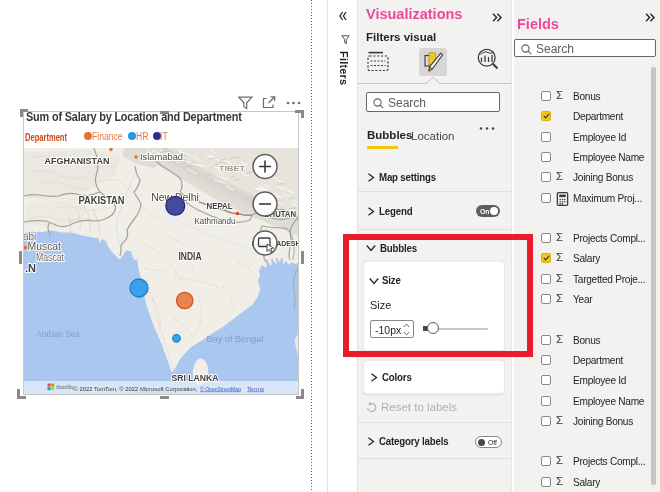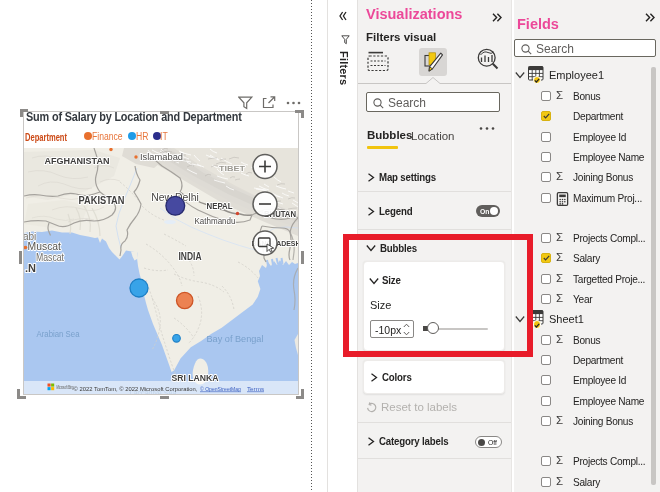--- a/index.html
+++ b/index.html
@@ -393,39 +393,20 @@
   <svg class="abs" style="left:644.5px; top:12.5px;" width="10" height="9" viewBox="0 0 10 9">
     <path d="M1 0.8 L4.6 4.5 L1 8.2 M5.4 0.8 L9 4.5 L5.4 8.2" fill="none" stroke="#252423" stroke-width="1.4"></path>
   </svg>
   <div class="searchbox" style="left:514px; top:39px; width:142px; height:18px;">
     <svg class="mag" style="left:6px; top:4px;" width="11" height="11" viewBox="0 0 11 11">
       <circle cx="4.5" cy="4.5" r="3.6" fill="none" stroke="#5f5d5b" stroke-width="1.1"></circle>
       <line x1="7.2" y1="7.2" x2="10.2" y2="10.2" stroke="#5f5d5b" stroke-width="1.1"></line>
     </svg>
     <span class="ph" style="left:21px; top:2px;">Search</span>
   </div>
-  <div class="frow" style="top:64.5px;">
-    <svg style="position:absolute;left:1px;top:6px;" width="10" height="8" viewBox="0 0 10 8">
-        <path d="M0.8 1.5 L5 6.5 L9.2 1.5" fill="none" stroke="#3b3a39" stroke-width="1.2"></path>
-      </svg>
-    <svg style="position:absolute;left:14px;top:1px;" width="16" height="15" viewBox="0 0 16 15">
-      <rect x="0.5" y="0.5" width="14.5" height="13.5" rx="1" fill="#fff" stroke="#3b3a39" stroke-width="1"></rect>
-      <rect x="0.5" y="0.5" width="14.5" height="3.6" fill="#3b3a39"></rect>
-      <line x1="4.2" y1="4" x2="4.2" y2="14" stroke="#3b3a39" stroke-width="0.9"></line>
-      <line x1="7.8" y1="4" x2="7.8" y2="14" stroke="#3b3a39" stroke-width="0.9"></line>
-      <line x1="11.4" y1="4" x2="11.4" y2="14" stroke="#3b3a39" stroke-width="0.9"></line>
-      <line x1="0.5" y1="7.4" x2="15" y2="7.4" stroke="#3b3a39" stroke-width="0.9"></line>
-      <line x1="0.5" y1="10.7" x2="15" y2="10.7" stroke="#3b3a39" stroke-width="0.9"></line>
-    </svg>
-    <span style="position:absolute;left:18.6px;top:11.2px;width:8.6px;height:8.6px;background:#f2c40f;border-radius:50%;border:1px solid #fff;"></span>
-    <svg style="position:absolute;left:20.1px;top:13.4px;" width="6" height="5" viewBox="0 0 6 5">
-        <path d="M0.8 2.4 L2.3 4 L5.2 0.8" fill="none" stroke="#252423" stroke-width="1.2"></path>
-      </svg>
-    <span style="position:absolute;left:35px;top:4px;font-size:11px;color:#252423;">Employee1</span>
-  </div>
   <div class="frow" style="top:86px;">
     <span class="fcheck"></span>
     <span class="ficon" style="font-weight:400;">Σ</span>
     <span class="ftext">Bonus</span>
   </div>
   <div class="frow" style="top:106.3px;">
     <span class="fcheck on"></span>
       <svg style="position:absolute;left:28.5px;top:7px;" width="7" height="6" viewBox="0 0 7 6">
         <path d="M0.8 3 L2.6 4.8 L6.2 0.9" fill="none" stroke="#3d3a35" stroke-width="1.2"></path>
       </svg>
@@ -479,39 +460,20 @@
   <div class="frow" style="top:268.70000000000005px;">
     <span class="fcheck"></span>
     <span class="ficon" style="font-weight:400;">Σ</span>
     <span class="ftext">Targetted Proje...</span>
   </div>
   <div class="frow" style="top:289.00000000000006px;">
     <span class="fcheck"></span>
     <span class="ficon" style="font-weight:400;">Σ</span>
     <span class="ftext">Year</span>
   </div>
-  <div class="frow" style="top:309.3px;">
-    <svg style="position:absolute;left:1px;top:6px;" width="10" height="8" viewBox="0 0 10 8">
-        <path d="M0.8 1.5 L5 6.5 L9.2 1.5" fill="none" stroke="#3b3a39" stroke-width="1.2"></path>
-      </svg>
-    <svg style="position:absolute;left:14px;top:1px;" width="16" height="15" viewBox="0 0 16 15">
-      <rect x="0.5" y="0.5" width="14.5" height="13.5" rx="1" fill="#fff" stroke="#3b3a39" stroke-width="1"></rect>
-      <rect x="0.5" y="0.5" width="14.5" height="3.6" fill="#3b3a39"></rect>
-      <line x1="4.2" y1="4" x2="4.2" y2="14" stroke="#3b3a39" stroke-width="0.9"></line>
-      <line x1="7.8" y1="4" x2="7.8" y2="14" stroke="#3b3a39" stroke-width="0.9"></line>
-      <line x1="11.4" y1="4" x2="11.4" y2="14" stroke="#3b3a39" stroke-width="0.9"></line>
-      <line x1="0.5" y1="7.4" x2="15" y2="7.4" stroke="#3b3a39" stroke-width="0.9"></line>
-      <line x1="0.5" y1="10.7" x2="15" y2="10.7" stroke="#3b3a39" stroke-width="0.9"></line>
-    </svg>
-    <span style="position:absolute;left:18.6px;top:11.2px;width:8.6px;height:8.6px;background:#f2c40f;border-radius:50%;border:1px solid #fff;"></span>
-    <svg style="position:absolute;left:20.1px;top:13.4px;" width="6" height="5" viewBox="0 0 6 5">
-        <path d="M0.8 2.4 L2.3 4 L5.2 0.8" fill="none" stroke="#252423" stroke-width="1.2"></path>
-      </svg>
-    <span style="position:absolute;left:35px;top:4px;font-size:11px;color:#252423;">Sheet1</span>
-  </div>
   <div class="frow" style="top:329.6000000000001px;">
     <span class="fcheck"></span>
     <span class="ficon" style="font-weight:400;">Σ</span>
     <span class="ftext">Bonus</span>
   </div>
   <div class="frow" style="top:349.9000000000001px;">
     <span class="fcheck"></span>
 
     <span class="ftext">Department</span>
   </div>

